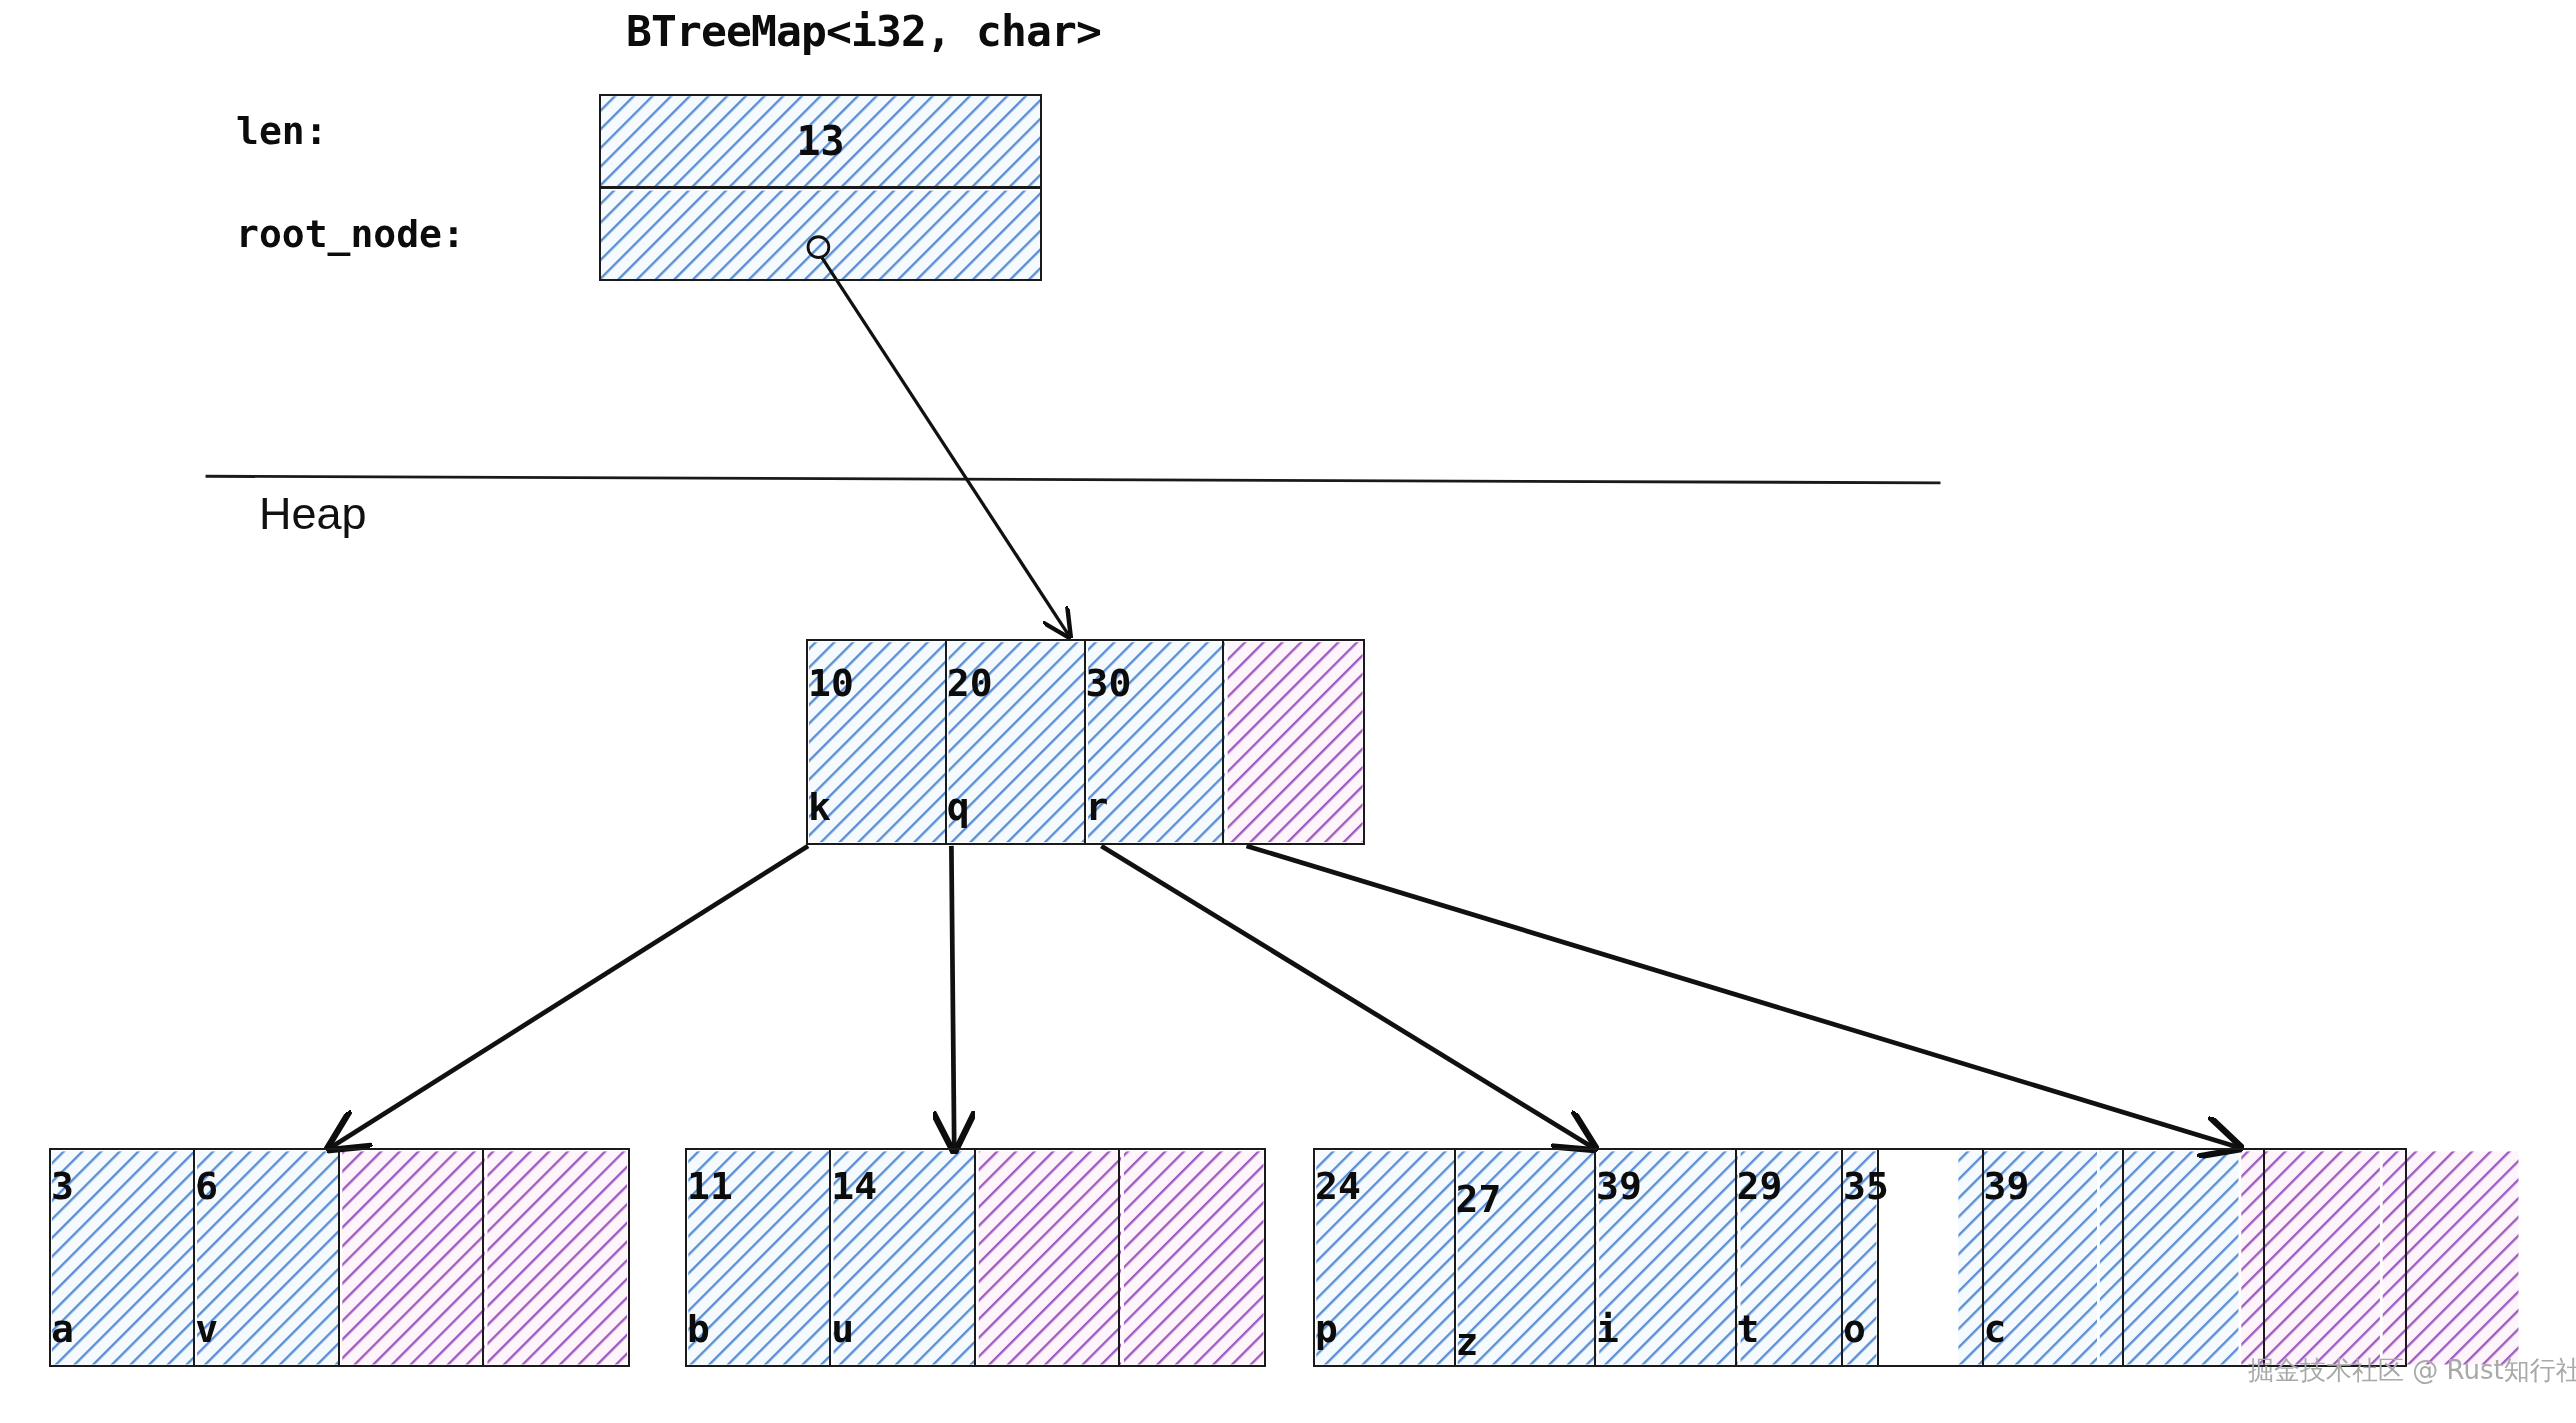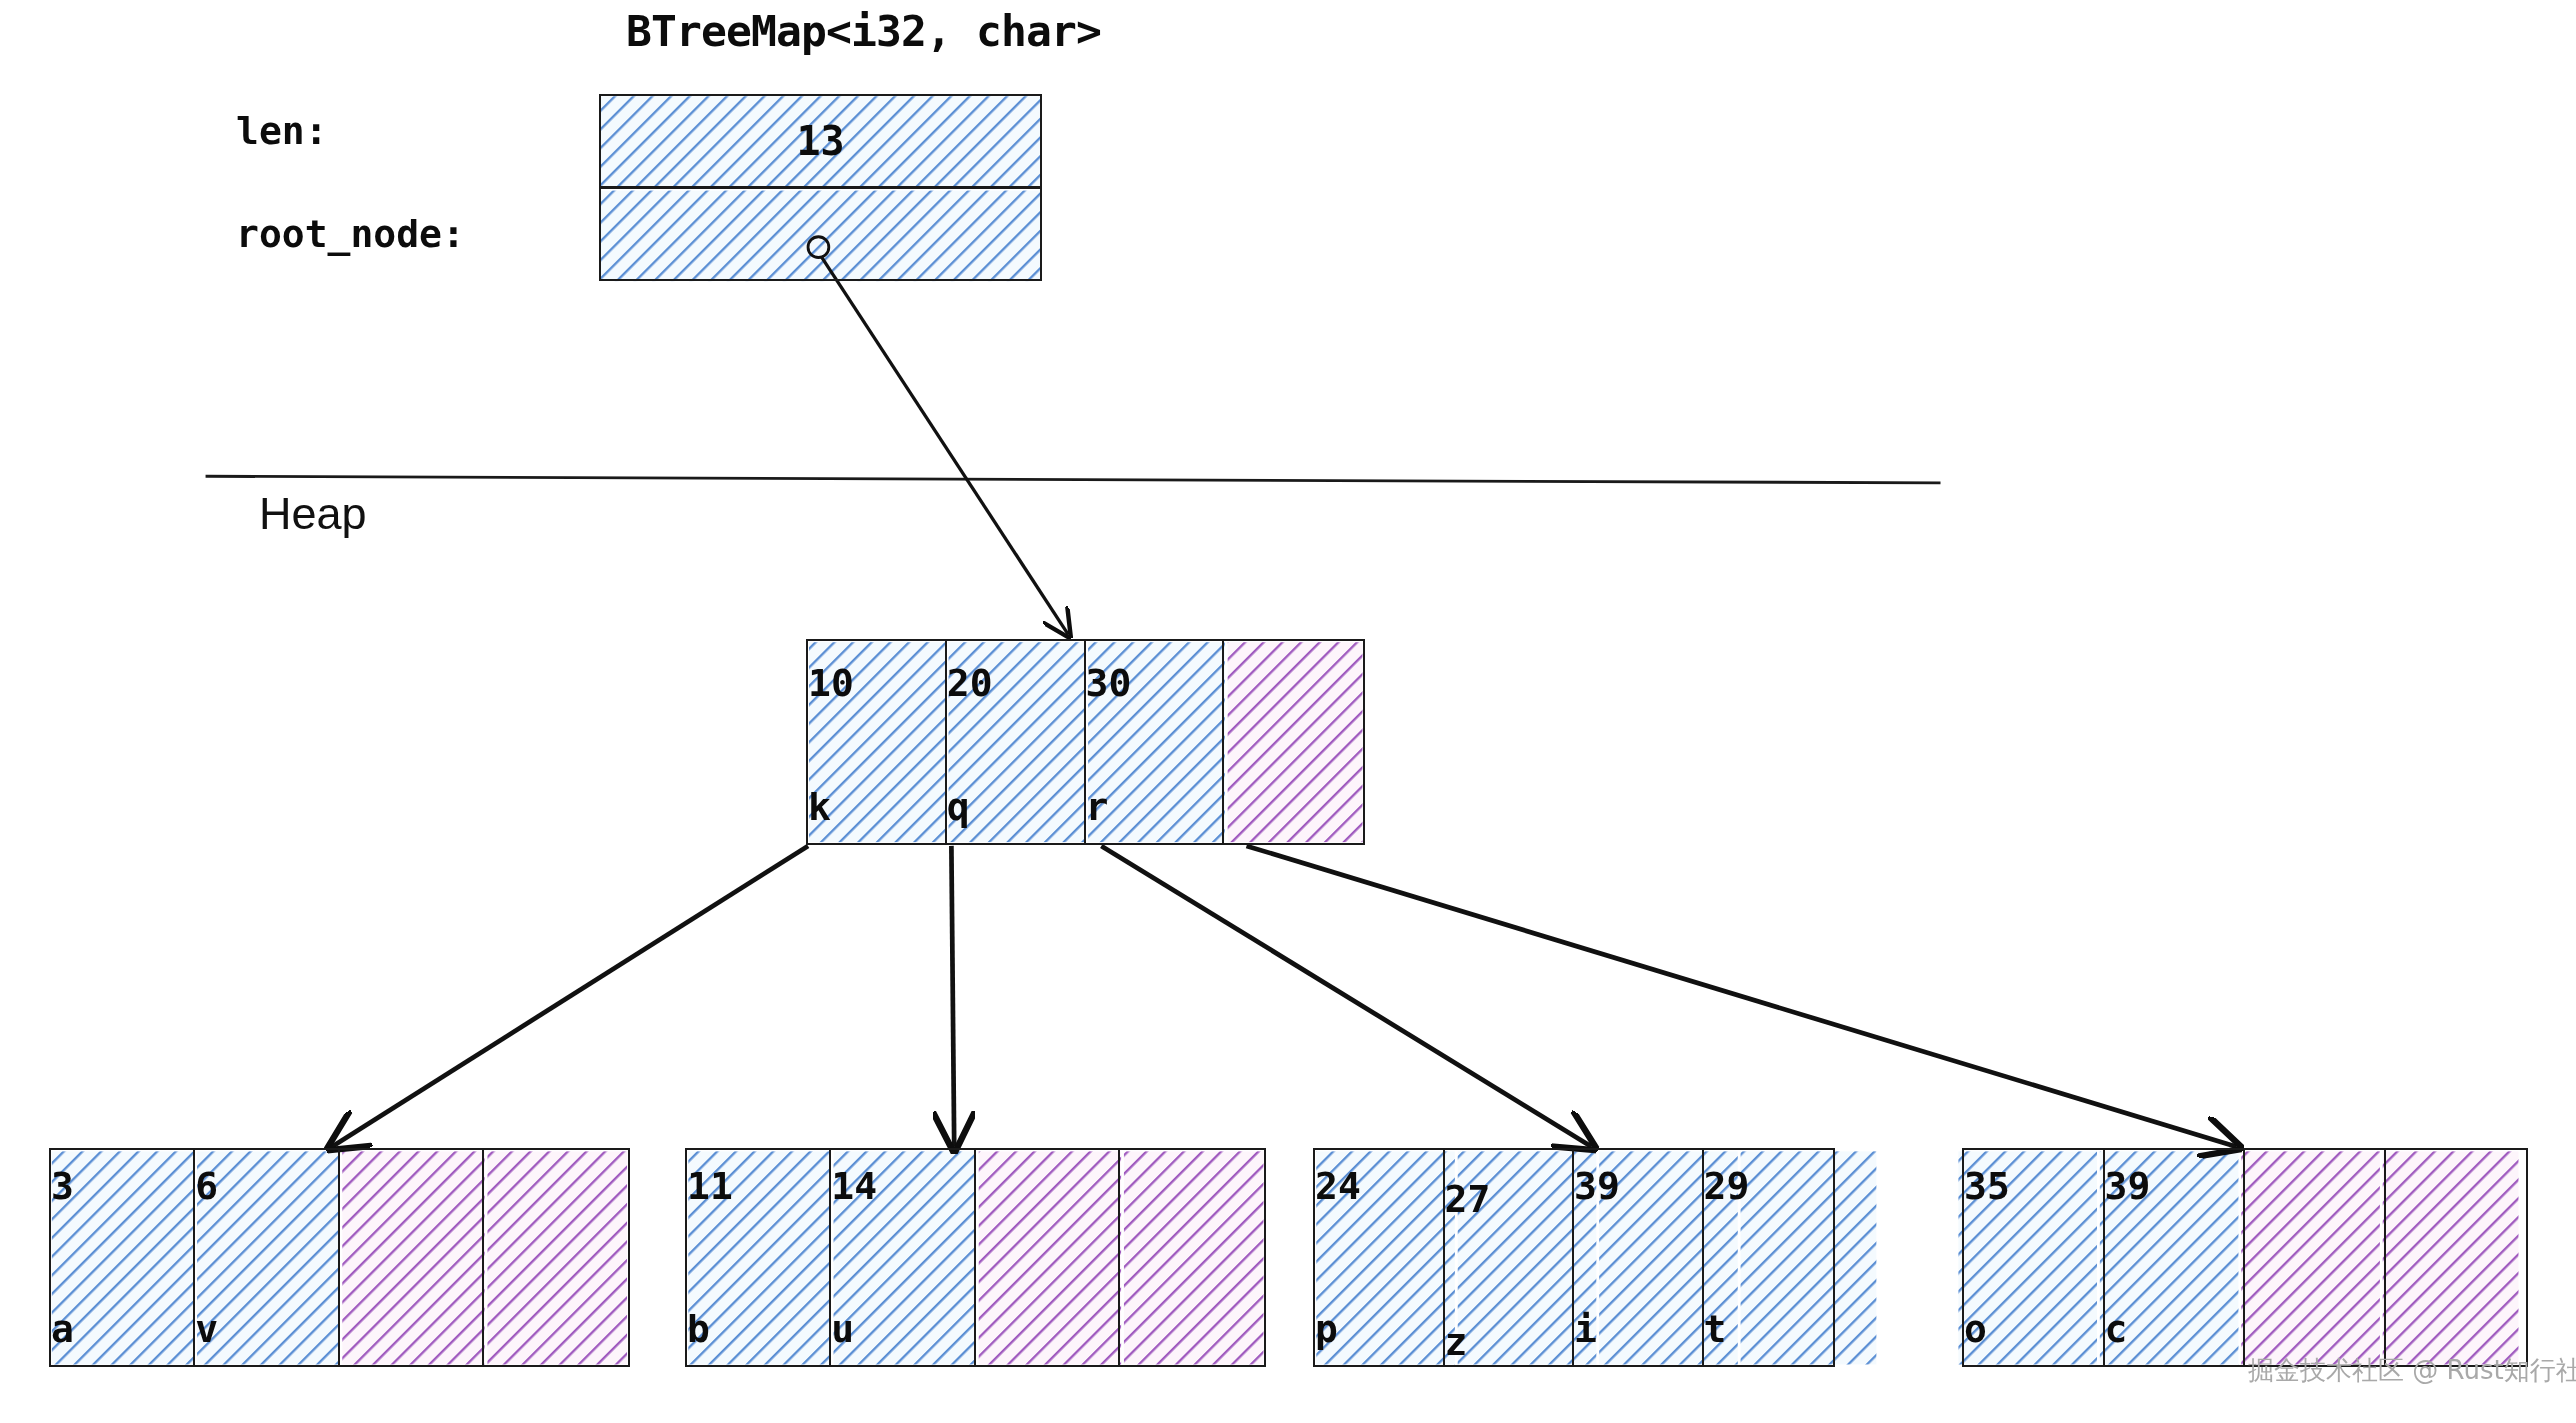--- a/index.html
+++ b/index.html
@@ -46,22 +46,22 @@
   .cell.empty .k,.cell.empty .v{visibility:hidden;}
 
   #root-node{left:806px;top:639px;width:559px;height:206px;}
   #root-node .cell{width:25%;}
   #root-node .cell .k{margin-top:5.7px;}
 
   .leaf{top:1148px;height:219px;}
   .leaf .cell{width:25%;}
   #leaf-0{left:49px;width:581px;}
   #leaf-1{left:685px;width:581px;}
-  #leaf-2{left:1313px;width:522px;}
-  #leaf-3{left:1962px;width:566px;}
+  #leaf-2{left:1313px;width:566px;}
+  #leaf-3{left:1841px;width:566px;}
 
   #leaf-2 .cell:nth-child(2) .k{position:relative;top:13.2px;}
   #leaf-2 .cell:nth-child(2) .v{position:relative;top:13.2px;}
 
   #watermark{position:absolute;left:2248px;top:1353px;font-size:26px;color:#a9a9a9;
     font-family:"DejaVu Sans",sans-serif;white-space:nowrap;}
 </style>
 </head>
 <body>
 

